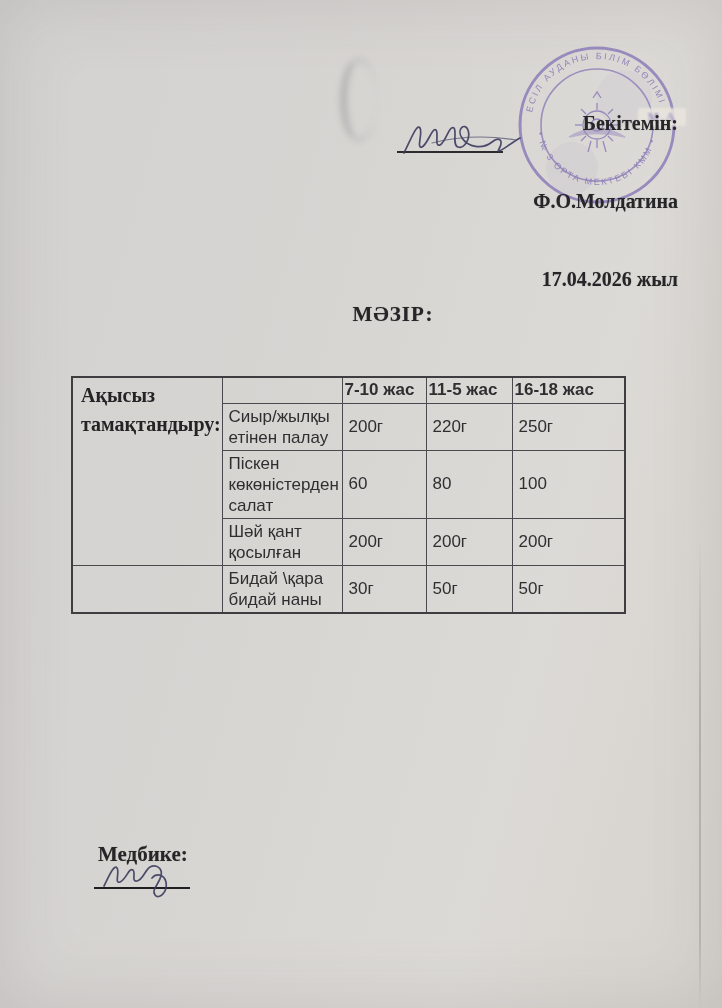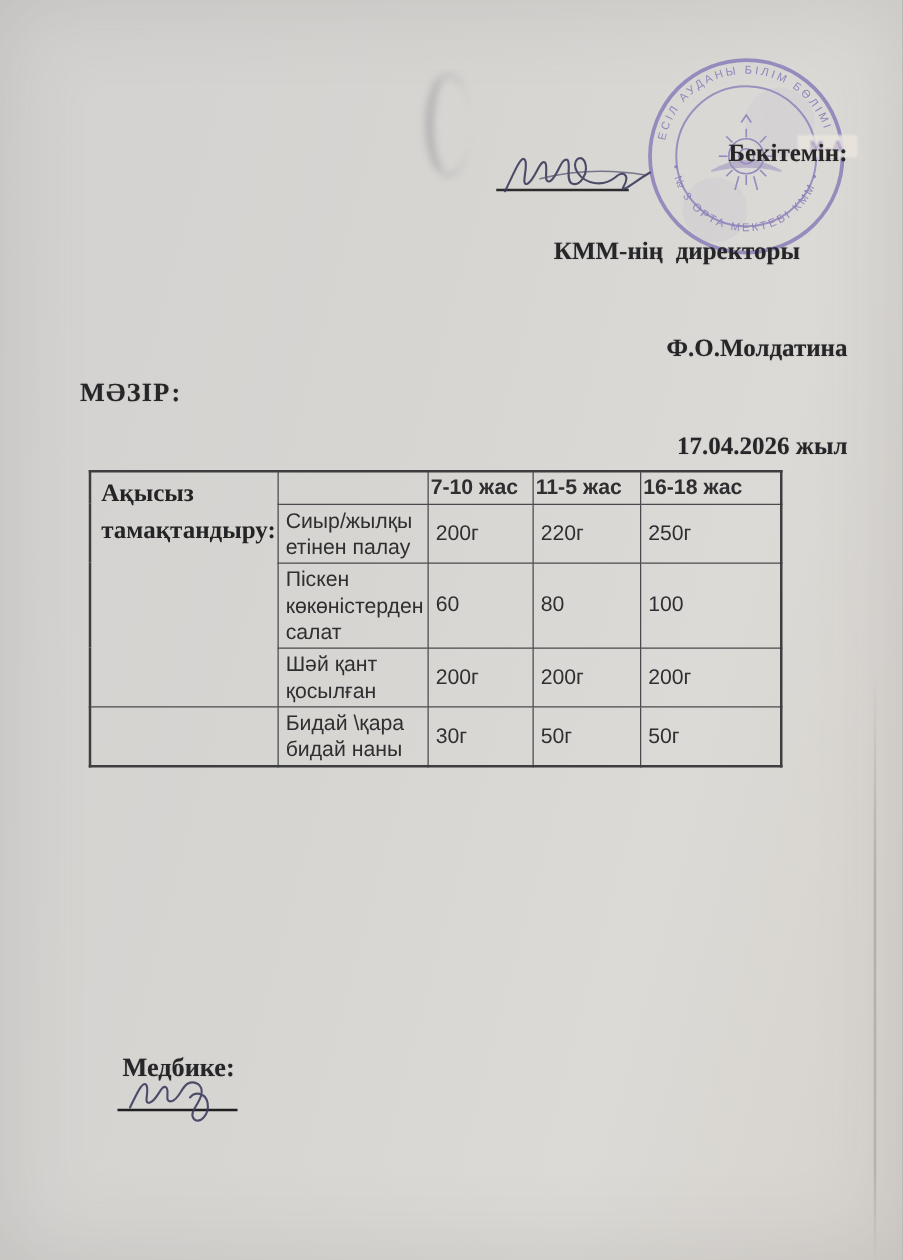--- a/index.html
+++ b/index.html
@@ -42,21 +42,21 @@
     position:absolute;top:58px;right:44px;width:420px;
     text-align:right;font-weight:bold;font-size:20px;line-height:26px;
     white-space:pre;text-shadow:0 0 1px rgba(50,50,52,.35);
   }
   .ap-line3{padding-right:38px;}
   .sig1{position:absolute;left:398px;top:113px;}
   .sig1-underline{position:absolute;left:397px;top:151px;width:106px;height:2px;background:#2c2c2e;}
   
   .title{
     position:absolute;left:0;top:302px;width:100%;
-    text-indent:64px;
+    text-align:center;text-indent:64px;
     font-weight:bold;font-size:21px;letter-spacing:1px;
     text-shadow:0 0 1px rgba(50,50,52,.35);
   }
   
   table.menu{
     position:absolute;left:71px;top:376px;width:553px;
     border-collapse:collapse;table-layout:fixed;
   }
   table.menu td,table.menu th{
     border:1px solid #4a4a4e;
@@ -131,21 +131,20 @@
       </text>
     </g>
   </svg>
 
   <div class="patch">
     <span>М.А</span>
   </div>
 
   <div class="approval">
     <div class="ap-line">Бекітемін:</div>
-    <div class="ap-line ap-line3">КММ-нің  директоры</div>
     <div class="ap-line">Ф.О.Молдатина</div>
     <div class="ap-line">17.04.2026 жыл</div>
   </div>
 
   <div class="sig1-underline"></div>
   <svg class="sig1" width="132" height="48" viewBox="0 0 132 48">
     <g stroke="#3c3c5e" stroke-width="1.7" fill="none" stroke-linecap="round" opacity=".9">
       <path d="M6,40 C13,26 19,10 22,15 C25,20 18,36 24,34 C30,31 34,14 38,17 C41,20 36,34 42,32 C48,29 51,12 56,15 C59,18 54,32 60,34 C66,36 73,26 70,17 C67,9 58,16 64,25 C70,34 84,37 94,29 C101,23 106,27 101,36 C97,43 110,32 122,25"></path>
       <path d="M34,30 C58,24 88,22 118,27" stroke-width="1.2" opacity=".7"></path>
     </g>

